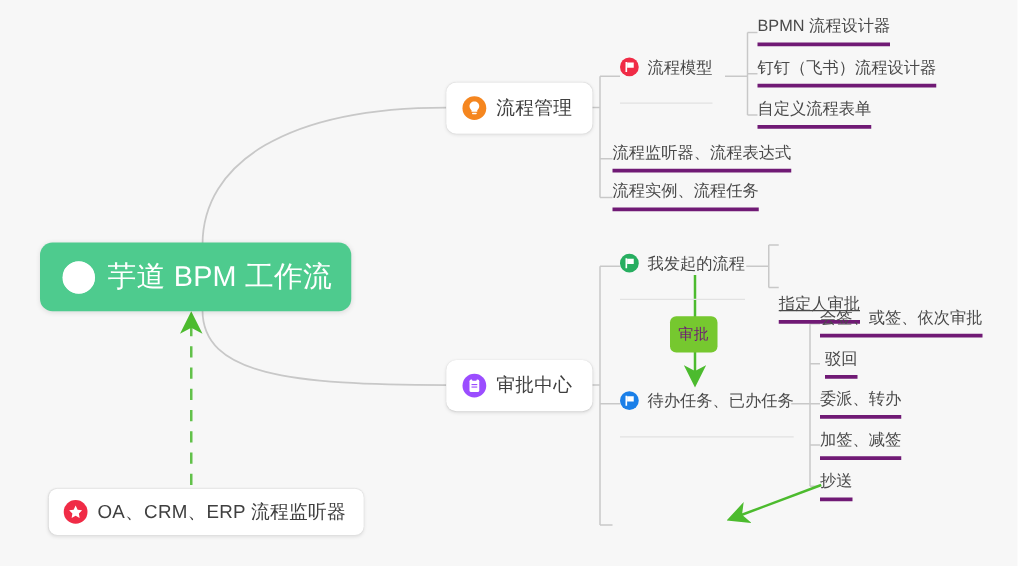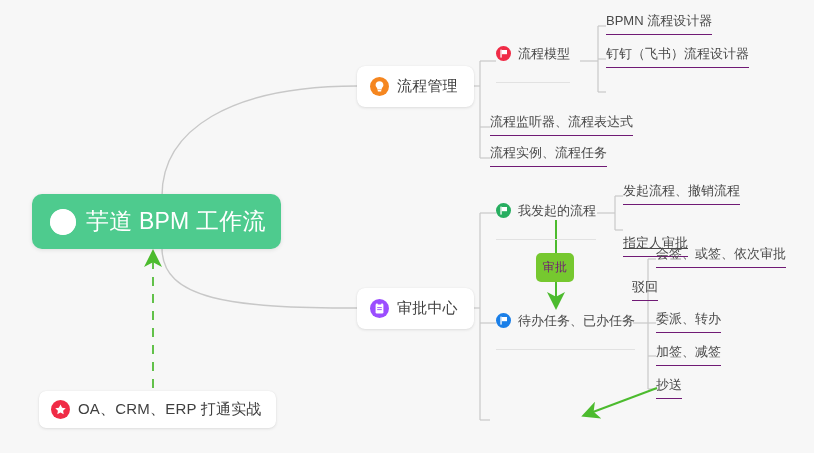--- a/index.html
+++ b/index.html
@@ -73,21 +73,21 @@
     color: #3f3f3f;
   }
   
   .leaf {
     position: absolute;
     font-size: 13px;
     color: #4a4a4a;
     white-space: nowrap;
     line-height: 1;
     padding-bottom: 7px;
-    border-bottom: 1px solid #701a75;
+    border-bottom: 3px solid #701a75;
   }
   
   .flagnode {
     position: absolute;
     display: flex;
     align-items: center;
     white-space: nowrap;
     padding-bottom: 21px;
     border-bottom: 1px solid #e2e2e2;
   }
@@ -211,20 +211,21 @@
       <svg width="15" height="15" viewBox="0 0 15 15">
         <rect x="4.4" y="3.6" width="1.3" height="8" fill="#ffffff"></rect>
         <path d="M5.7 4 L11 4 L11 8.2 L5.7 8.2 Z" fill="#ffffff"></path>
       </svg>
     </span>
     <span class="label">流程模型</span>
   </div>
 
   <div class="leaf" style="left:606px; top:14px;">BPMN 流程设计器</div>
   <div class="leaf" style="left:606px; top:47px;">钉钉（飞书）流程设计器</div>
+  <div class="leaf" style="left:606px; top:80px;">自定义流程表单</div>
 
   <div class="leaf" style="left:490px; top:115px;">流程监听器、流程表达式</div>
   <div class="leaf" style="left:490px; top:146px;">流程实例、流程任务</div>
 
   <div class="card branch-card" style="left:357px; top:288px;">
     <span class="ico ico-md ico-purple">
       <svg width="19" height="19" viewBox="0 0 19 19">
         <rect x="5.6" y="4.6" width="7.8" height="10" rx="1.3" fill="#ffffff"></rect>
         <rect x="7.6" y="3.4" width="3.8" height="2.2" rx="0.8" fill="#9b4dff"></rect>
         <rect x="7.2" y="8.2" width="4.6" height="0.9" fill="#9b4dff"></rect>
@@ -237,44 +238,43 @@
   <div class="flagnode" style="left:496px; top:203px;">
     <span class="ico ico-sm ico-green">
       <svg width="15" height="15" viewBox="0 0 15 15">
         <rect x="4.4" y="3.6" width="1.3" height="8" fill="#ffffff"></rect>
         <path d="M5.7 4 L11 4 L11 8.2 L5.7 8.2 Z" fill="#ffffff"></path>
       </svg>
     </span>
     <span class="label">我发起的流程</span>
   </div>
 
-  <div class="leaf" style="left:623px; top:184px;">发起流程、撤销流程</div>
   <div class="leaf" style="left:623px; top:236px;text-decoration:underline;">指定人审批</div>
 
   <div class="flagnode" style="left:496px; top:313px;">
     <span class="ico ico-sm ico-blue">
       <svg width="15" height="15" viewBox="0 0 15 15">
         <rect x="4.4" y="3.6" width="1.3" height="8" fill="#ffffff"></rect>
         <path d="M5.7 4 L11 4 L11 8.2 L5.7 8.2 Z" fill="#ffffff"></path>
       </svg>
     </span>
     <span class="label">待办任务、已办任务</span>
   </div>
 
   <div class="leaf" style="left:656px; top:247px;">会签、或签、依次审批</div>
-  <div class="leaf" style="left:632px; top:280px;">驳回</div>
+  <div class="leaf" style="left:660px; top:280px;">驳回</div>
   <div class="leaf" style="left:656px; top:312px;">委派、转办</div>
   <div class="leaf" style="left:656px; top:345px;">加签、减签</div>
   <div class="leaf" style="left:656px; top:378px;">抄送</div>
 
 
   <div id="approve-chip">审批</div>
 
   <div class="card" id="oa-node">
     <span class="ico ico-md ico-star">
       <svg width="19" height="19" viewBox="0 0 19 19">
         <path d="M9.5 4.4 L11.1 7.7 L14.7 8.2 L12.1 10.7 L12.7 14.3 L9.5 12.6 L6.3 14.3 L6.9 10.7 L4.3 8.2 L7.9 7.7 Z" fill="#ffffff"></path>
       </svg>
     </span>
-    <span class="label">OA、CRM、ERP 打通实战</span>
+    <span class="label">OA、CRM、ERP 流程监听器</span>
   </div>
 
 </div>
 
 </body></html>

